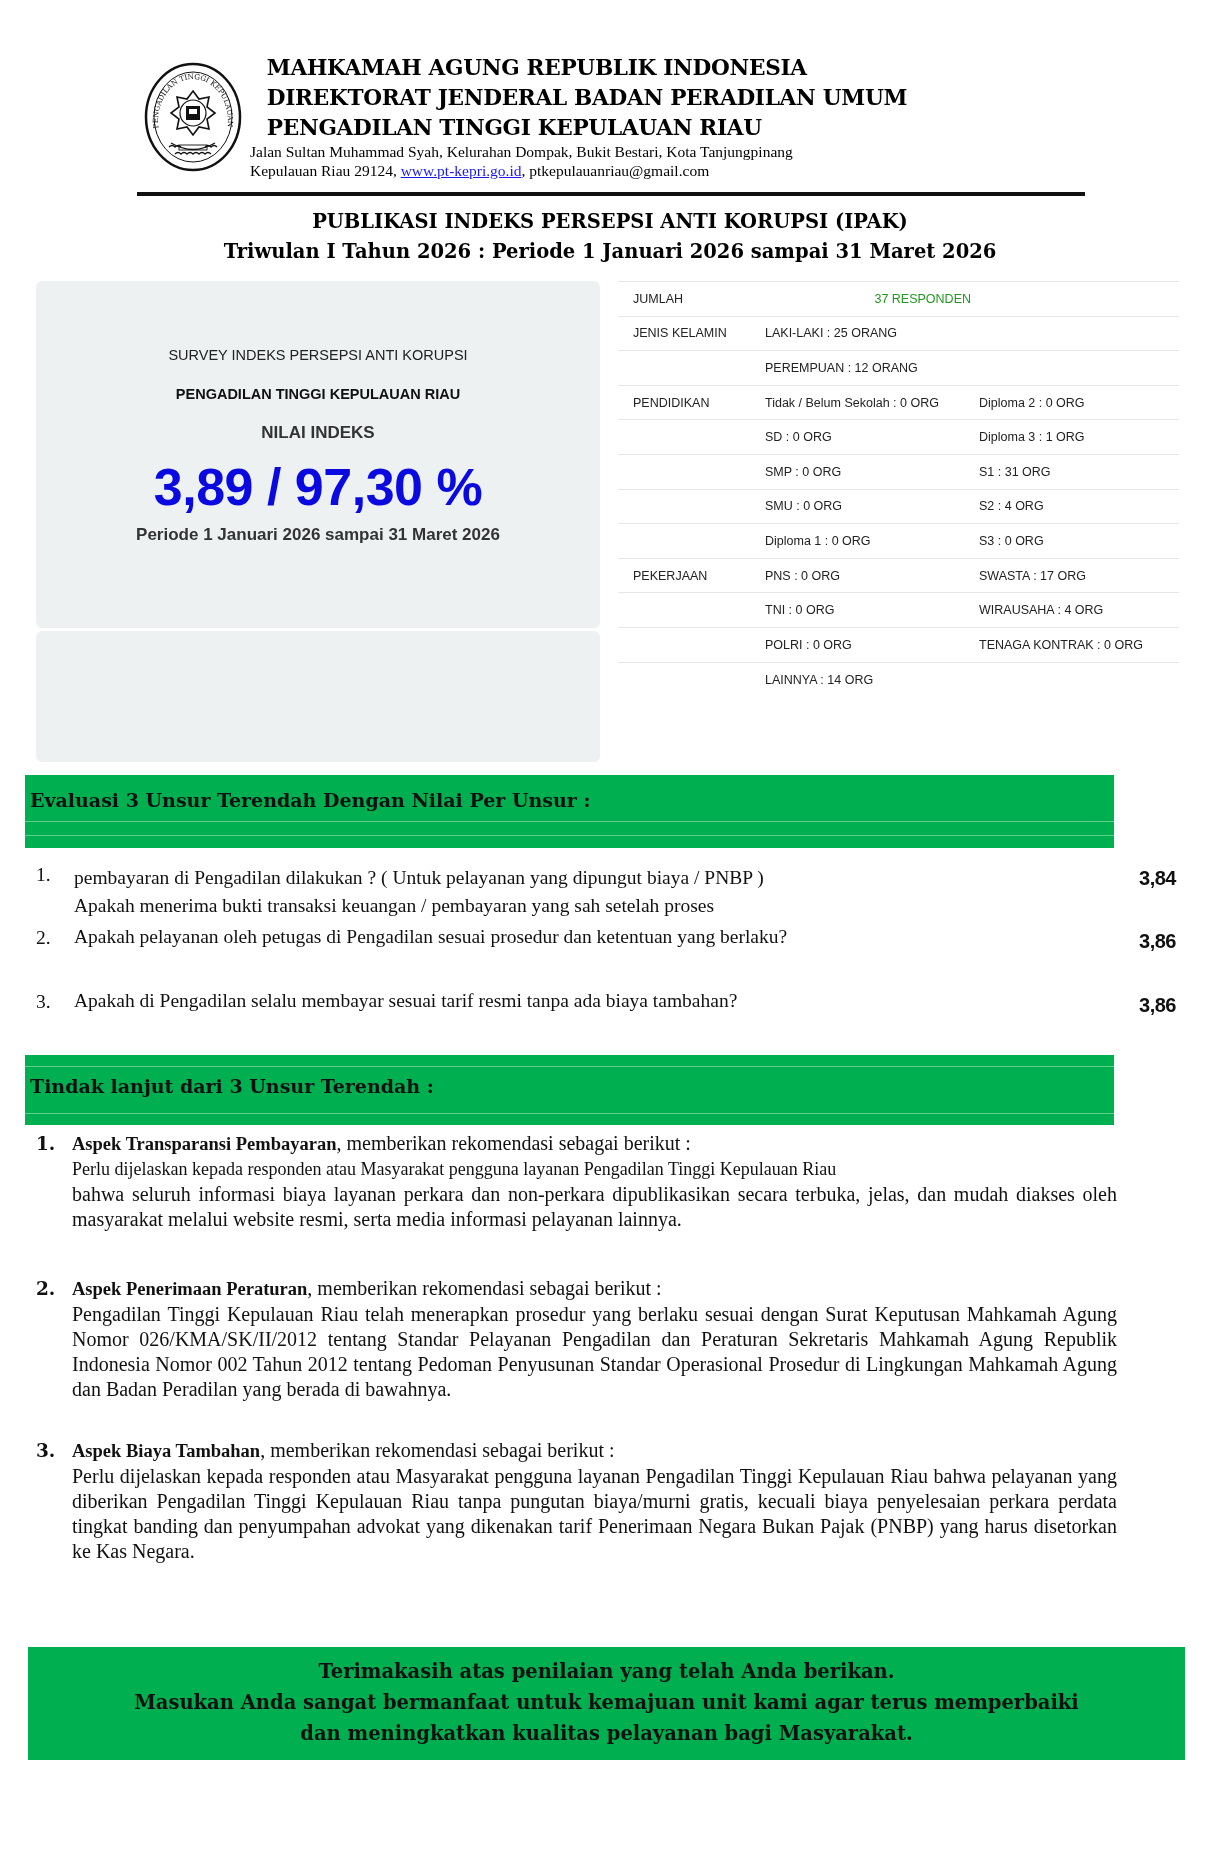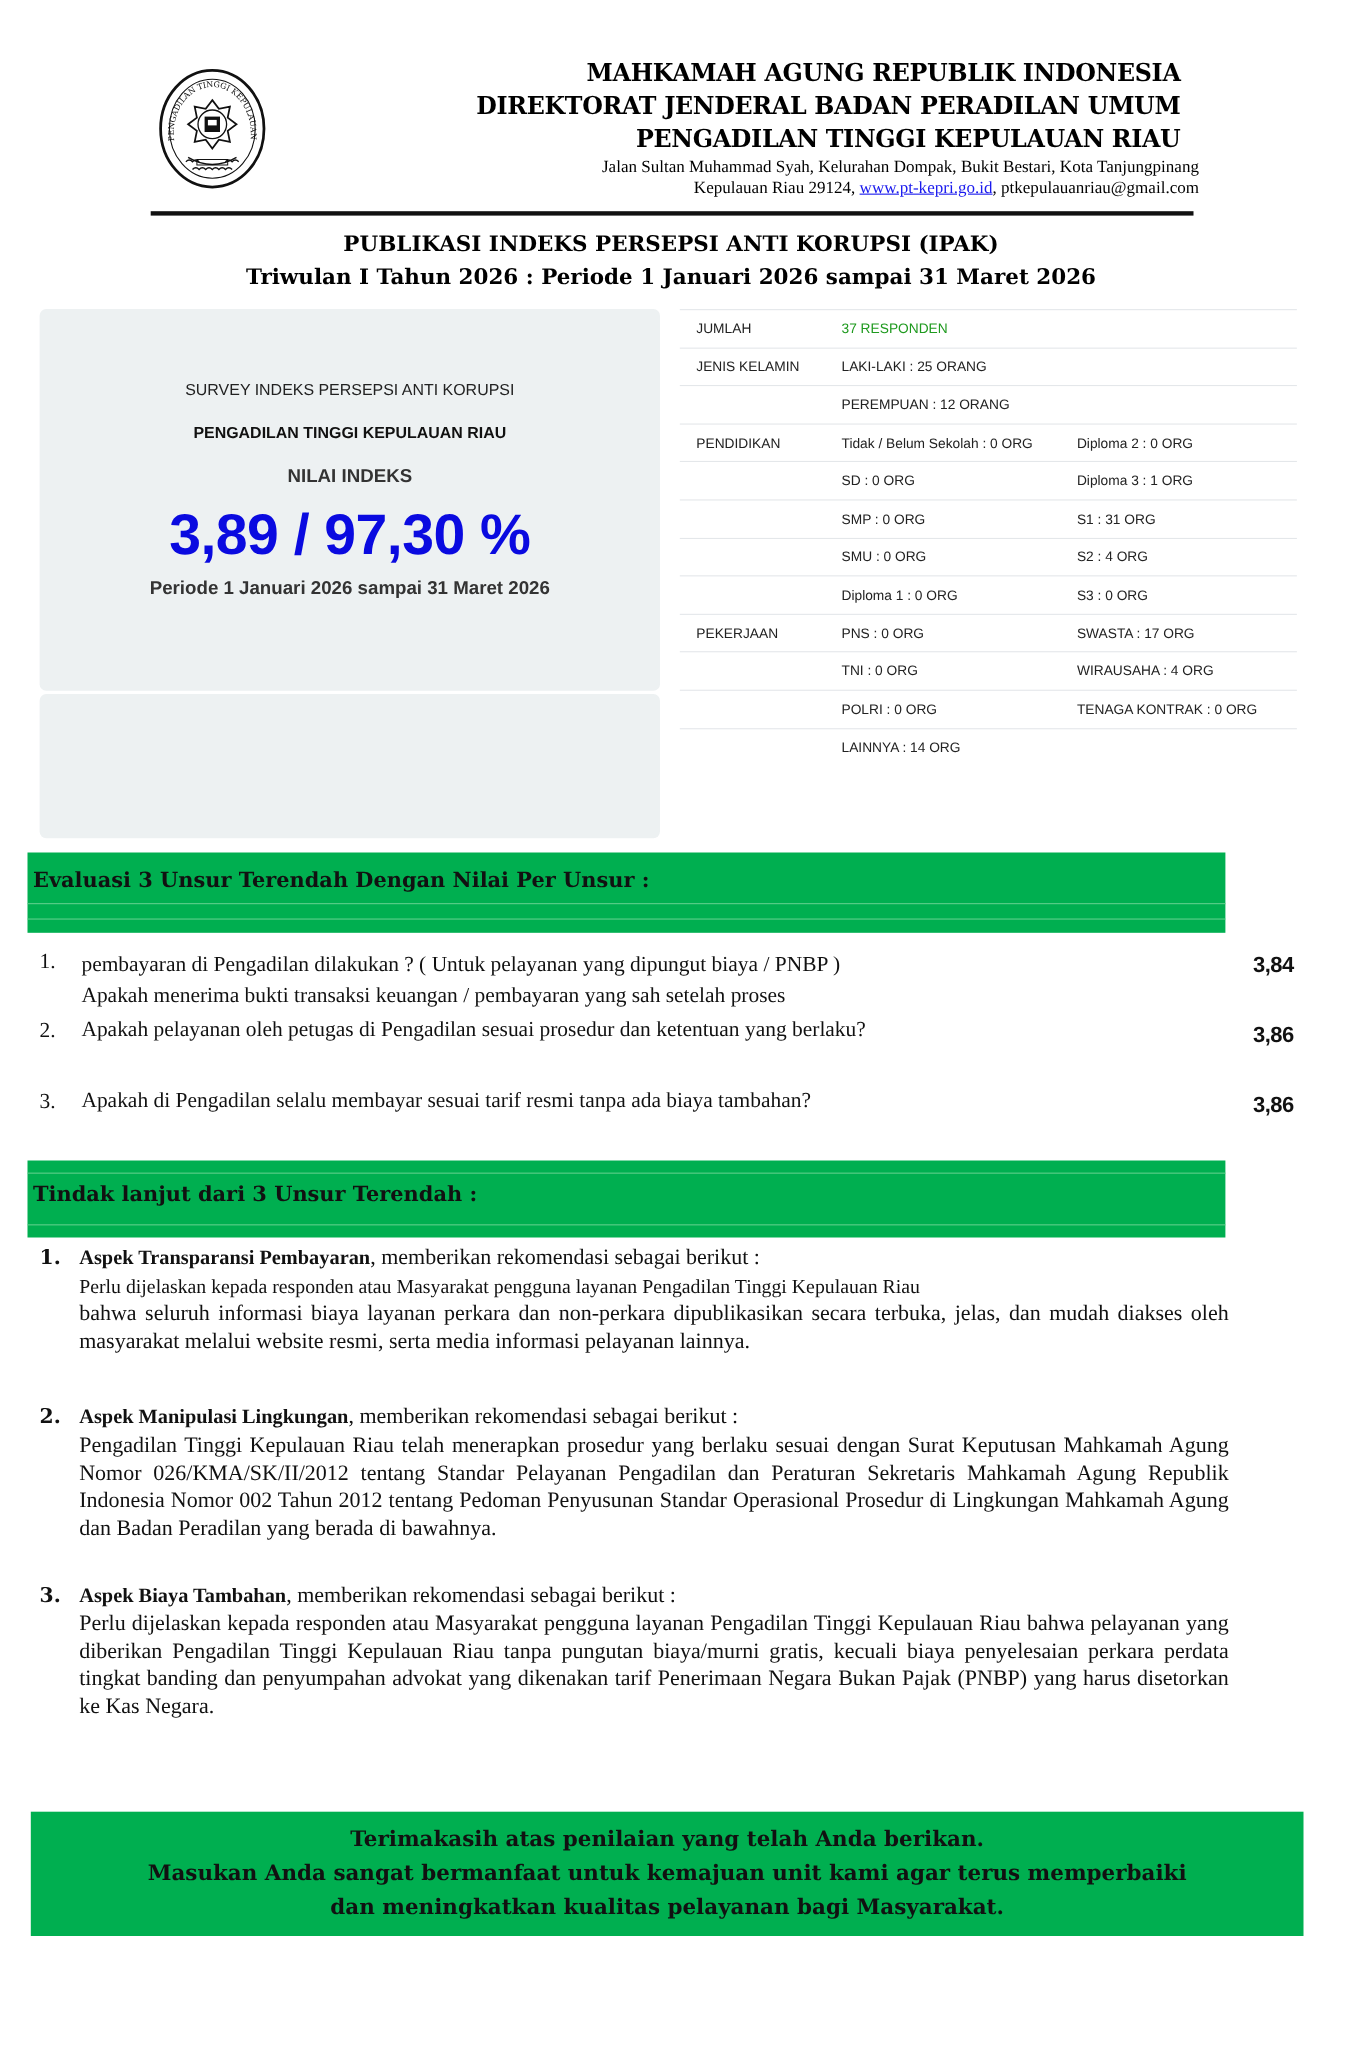--- a/index.html
+++ b/index.html
@@ -1,21 +1,21 @@
 <!DOCTYPE html>
 <html><head>
 <meta charset="utf-8">
 <style>
   * { box-sizing: border-box; margin: 0; padding: 0; }
   html, body { width: 1224px; height: 1872px; background: #ffffff; overflow: hidden; }
   body { position: relative; font-family: "DejaVu Serif", serif; color: #000; }
 
   
   .logo { position: absolute; left: 143px; top: 61px; width: 100px; height: 112px; }
-  .kop { position: absolute; left: 250px; top: 52px; width: 840px; text-align: right; }
+  .kop { position: absolute; left: 250px; top: 52px; width: 840px; text-align: left; }
   .kop .l1, .kop .l2, .kop .l3 {
     font-family: "DejaVu Serif", serif; font-weight: bold; font-size: 22.5px;
     line-height: 30px; letter-spacing: -0.3px; transform: scaleX(0.96);
   }
   .kop .addr { font-family: "Liberation Serif", serif; font-size: 15.5px; line-height: 19px; }
   .kop .addr a { color: #1a1aee; text-decoration: underline; }
   .rule { position: absolute; left: 137px; top: 192px; width: 948px; height: 4px; background: #111; }
 
   .pub-title { position: absolute; left: 140px; top: 207px; width: 940px; text-align: center;
     font-family: "DejaVu Serif", serif; font-weight: bold; font-size: 19.5px; line-height: 30px; }
@@ -117,21 +117,21 @@
     <div class="nilai-label">NILAI INDEKS</div>
     <div class="nilai-value">3,89 / 97,30 %</div>
     <div class="periode">Periode 1 Januari 2026 sampai 31 Maret 2026</div>
   </div>
 </div>
 <div class="card bottom"></div>
 
 <div class="resp" id="resp-table">
     <div class="row">
       <div class="c1">JUMLAH</div>
-      <div class="c2 green" style="color: rgb(31, 154, 31);">37 RESPONDEN</div>
+      <div class="c2 green" style="color: rgb(31, 154, 31); text-align: right;">37 RESPONDEN</div>
       <div class="c3"></div>
     </div>
     <div class="row">
       <div class="c1">JENIS KELAMIN</div>
       <div class="c2">LAKI-LAKI : 25 ORANG</div>
       <div class="c3"></div>
     </div>
     <div class="row">
       <div class="c1"></div>
       <div class="c2">PEREMPUAN : 12 ORANG</div>
@@ -223,21 +223,21 @@
 
 <div class="fu" style="top:1130px">
   <div class="head"><span class="n">1.</span><b>Aspek Transparansi Pembayaran</b><span>, memberikan rekomendasi sebagai berikut :</span></div>
   <div class="body">
       <div class="first">Perlu dijelaskan kepada responden atau Masyarakat pengguna layanan Pengadilan Tinggi Kepulauan Riau</div>
       <div>bahwa seluruh informasi biaya layanan perkara dan non-perkara dipublikasikan secara terbuka, jelas, dan mudah diakses oleh masyarakat melalui website resmi, serta media informasi pelayanan lainnya.</div>
     </div>
 </div>
 
 <div class="fu" style="top:1275px">
-  <div class="head"><span class="n">2.</span><b>Aspek Manipulasi Lingkungan</b><span>, memberikan rekomendasi sebagai berikut :</span></div>
+  <div class="head"><span class="n">2.</span><b>Aspek Penerimaan Peraturan</b><span>, memberikan rekomendasi sebagai berikut :</span></div>
   <div class="body">
       <div>Pengadilan Tinggi Kepulauan Riau telah menerapkan prosedur yang berlaku sesuai dengan Surat Keputusan Mahkamah Agung Nomor 026/KMA/SK/II/2012 tentang Standar Pelayanan Pengadilan dan Peraturan Sekretaris Mahkamah Agung Republik Indonesia Nomor 002 Tahun 2012 tentang Pedoman Penyusunan Standar Operasional Prosedur di Lingkungan Mahkamah Agung dan Badan Peradilan yang berada di bawahnya.</div>
     </div>
 </div>
 
 <div class="fu" style="top:1437px">
   <div class="head"><span class="n">3.</span><b>Aspek Biaya Tambahan</b><span>, memberikan rekomendasi sebagai berikut :</span></div>
   <div class="body">
       <div>Perlu dijelaskan kepada responden atau Masyarakat pengguna layanan Pengadilan Tinggi Kepulauan Riau bahwa pelayanan yang diberikan Pengadilan Tinggi Kepulauan Riau tanpa pungutan biaya/murni gratis, kecuali biaya penyelesaian perkara perdata tingkat banding dan penyumpahan advokat yang dikenakan tarif Penerimaan Negara Bukan Pajak (PNBP) yang harus disetorkan ke Kas Negara.</div>
     </div>

